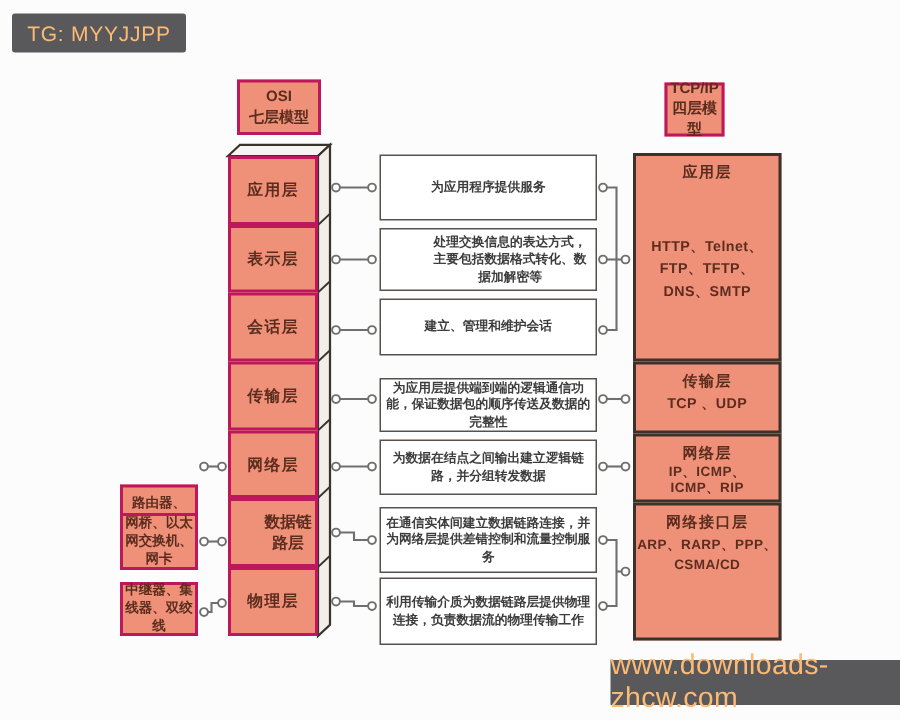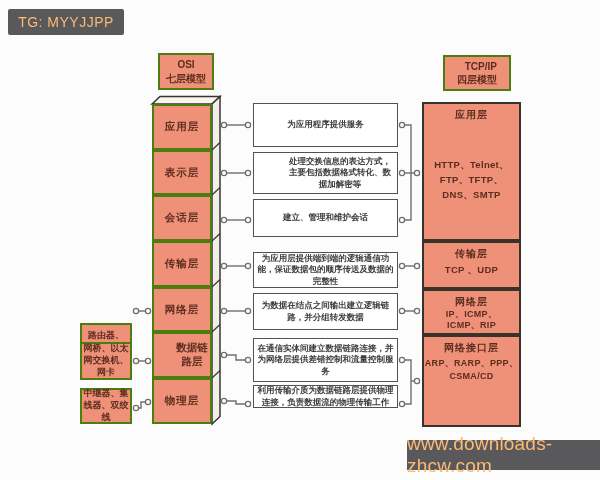--- a/index.html
+++ b/index.html
@@ -7,21 +7,21 @@
     position:relative;width:600px;height:480px;overflow:hidden;
     background:#fcfcfc;font-family:"Liberation Sans",sans-serif;
   }
   .banner{
     position:absolute;background:#59595b;color:#fdba74;font-weight:normal;
     display:flex;align-items:center;justify-content:center;letter-spacing:.5px;
   }
   .banner.tl{left:8px;top:9px;width:116px;height:26px;font-size:14px;border-radius:2px;}
   .banner.br{left:407px;top:440px;width:193px;height:30px;font-size:19px;letter-spacing:.2px;}
   .salmon{
-    position:absolute;background:#ef9179;border:2px solid #4d7c0f;box-sizing:border-box;
+    position:absolute;background:#ef9179;border:2px solid #be185d;box-sizing:border-box;
     color:#5c2d1f;font-weight:bold;display:flex;align-items:center;justify-content:center;
     text-align:center;
   }
   .hdr{font-size:10px;line-height:1.35;white-space:pre-line;}
   .osi-layer{font-size:10.5px;letter-spacing:1px;}
   .device{font-size:9px;line-height:1.3;white-space:pre-line;padding:1px;}
   .desc{
     position:absolute;background:#ffffff;border:1.5px solid #56514c;box-sizing:border-box;
     color:#3d3d3d;font-weight:bold;font-size:8.5px;line-height:1.3;
     display:flex;align-items:center;justify-content:center;text-align:center;padding:2px 3px;
@@ -109,38 +109,38 @@
         <circle cx="148" cy="311" r="2.6"></circle>
       <circle cx="136" cy="361" r="2.6"></circle>
         <circle cx="148" cy="361" r="2.6"></circle>
       <circle cx="136" cy="408" r="2.6"></circle>
         <circle cx="148" cy="402" r="2.6"></circle>
     </g>
   </svg>
 
   <div class="salmon hdr" style="left:158px;top:53px;width:56px;height:37px;">OSI
 七层模型</div>
-  <div class="salmon hdr" style="left:443px;top:55px;width:68px;height:36px;text-align:right;">TCP/IP
+  <div class="salmon hdr" style="left:443px;top:55px;width:40px;height:36px;">TCP/IP
 四层模型</div>
 
   <div class="salmon osi-layer" style="left:152px;top:104px;width:60px;height:46px;">应用层</div>
   <div class="salmon osi-layer" style="left:152px;top:150px;width:60px;height:45px;">表示层</div>
   <div class="salmon osi-layer" style="left:152px;top:195px;width:60px;height:46px;">会话层</div>
   <div class="salmon osi-layer" style="left:152px;top:241px;width:60px;height:46px;">传输层</div>
   <div class="salmon osi-layer" style="left:152px;top:287px;width:60px;height:45px;">网络层</div>
   <div class="salmon osi-layer" style="left:152px;top:332px;width:60px;height:46px;letter-spacing:0;padding-left:20px;">数据链路层</div>
   <div class="salmon osi-layer" style="left:152px;top:378px;width:60px;height:46px;">物理层</div>
 
   <div class="desc" style="left:253px;top:103px;width:145px;height:44px;">为应用程序提供服务</div>
   <div class="desc" style="left:253px;top:152px;width:145px;height:42px;padding-left:32px;">处理交换信息的表达方式，主要包括数据格式转化、数据加解密等</div>
   <div class="desc" style="left:253px;top:199px;width:145px;height:38px;">建立、管理和维护会话</div>
   <div class="desc" style="left:253px;top:252px;width:145px;height:36px;">为应用层提供端到端的逻辑通信功能，保证数据包的顺序传送及数据的完整性</div>
   <div class="desc" style="left:253px;top:293px;width:145px;height:37px;">为数据在结点之间输出建立逻辑链路，并分组转发数据</div>
   <div class="desc" style="left:253px;top:338px;width:145px;height:44px;">在通信实体间建立数据链路连接，并为网络层提供差错控制和流量控制服务</div>
-  <div class="desc" style="left:253px;top:385px;width:145px;height:23px;">利用传输介质为数据链路层提供物理连接，负责数据流的物理传输工作</div>
+  <div class="desc" style="left:253px;top:385px;width:145px;height:45px;">利用传输介质为数据链路层提供物理连接，负责数据流的物理传输工作</div>
 
   <div class="salmon device" style="left:80px;top:293px;width:52px;height:37px;margin-top:30px;">路由器、
 三次交换机</div>
   <div class="salmon device" style="left:80px;top:342px;width:52px;height:38px;">网桥、以太
 网交换机、
 网卡</div>
   <div class="salmon device" style="left:80px;top:388px;width:52px;height:36px;">中继器、集
 线器、双绞
 线</div>
 

